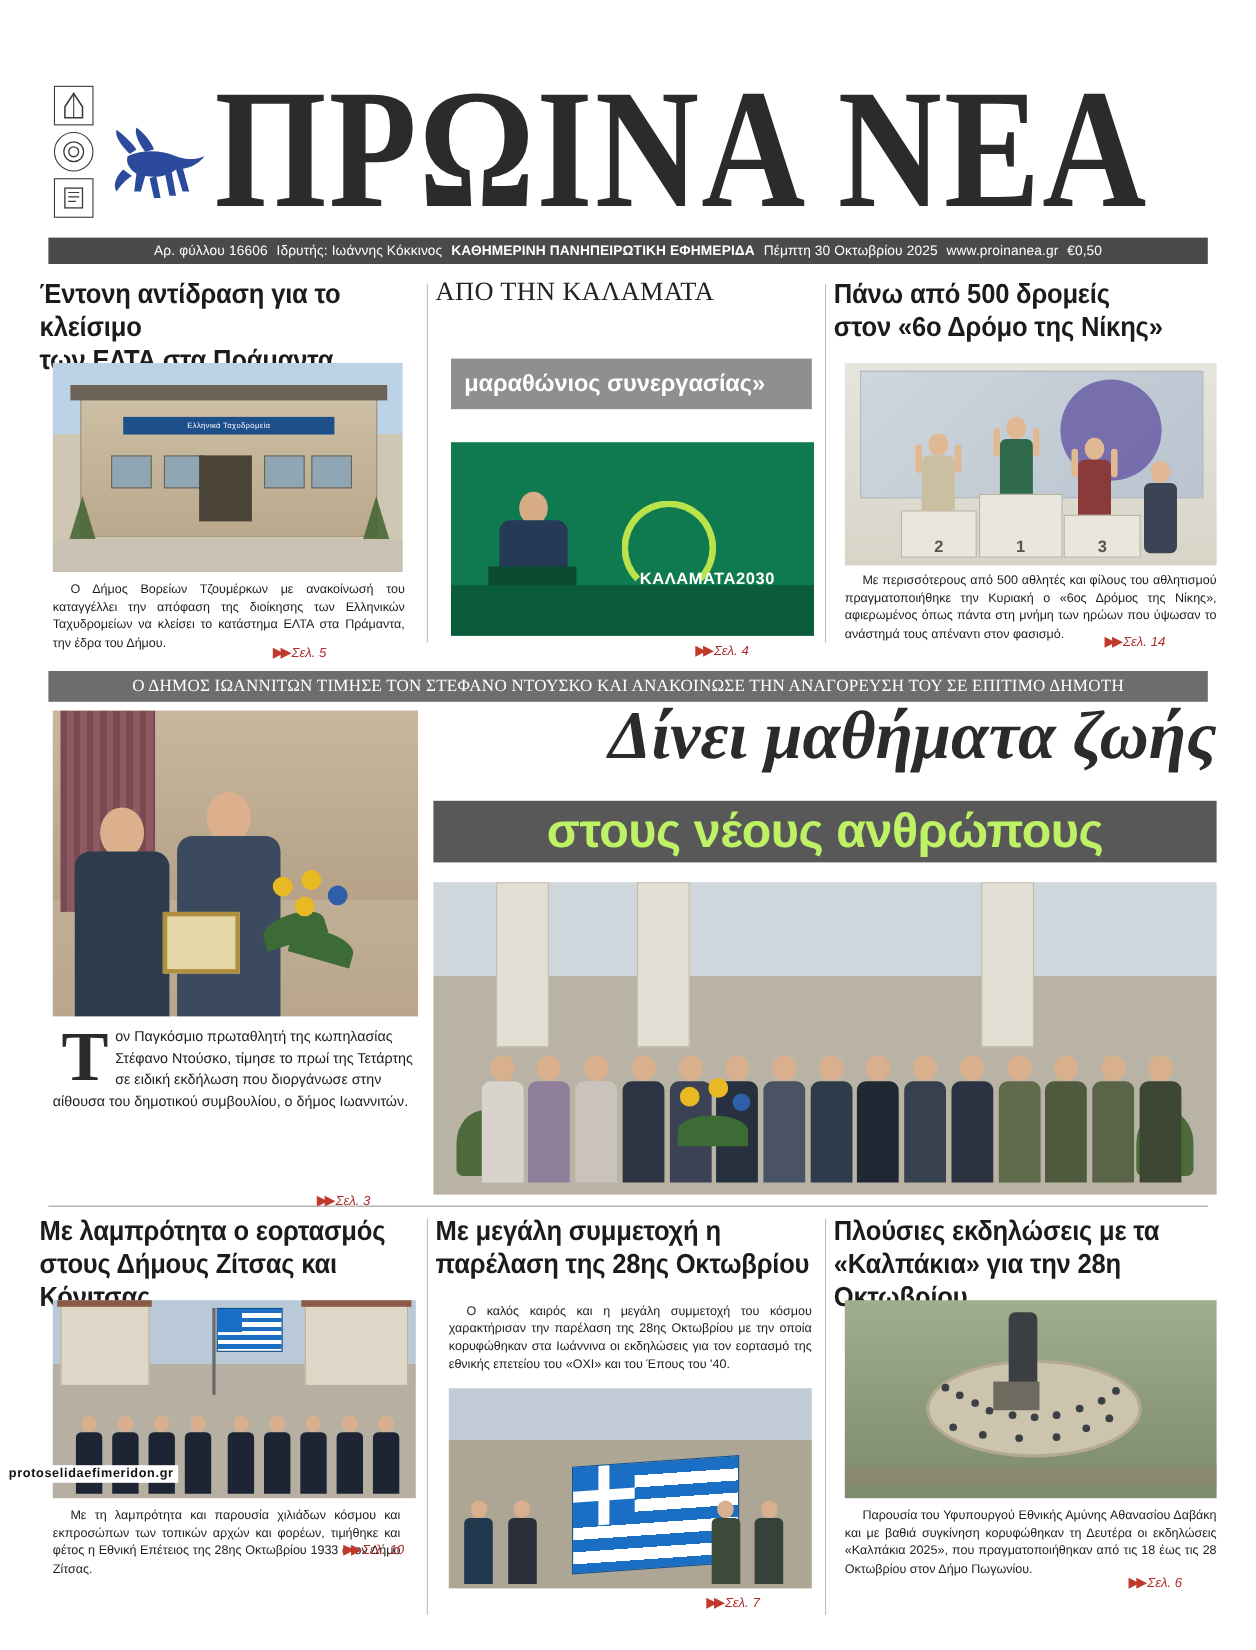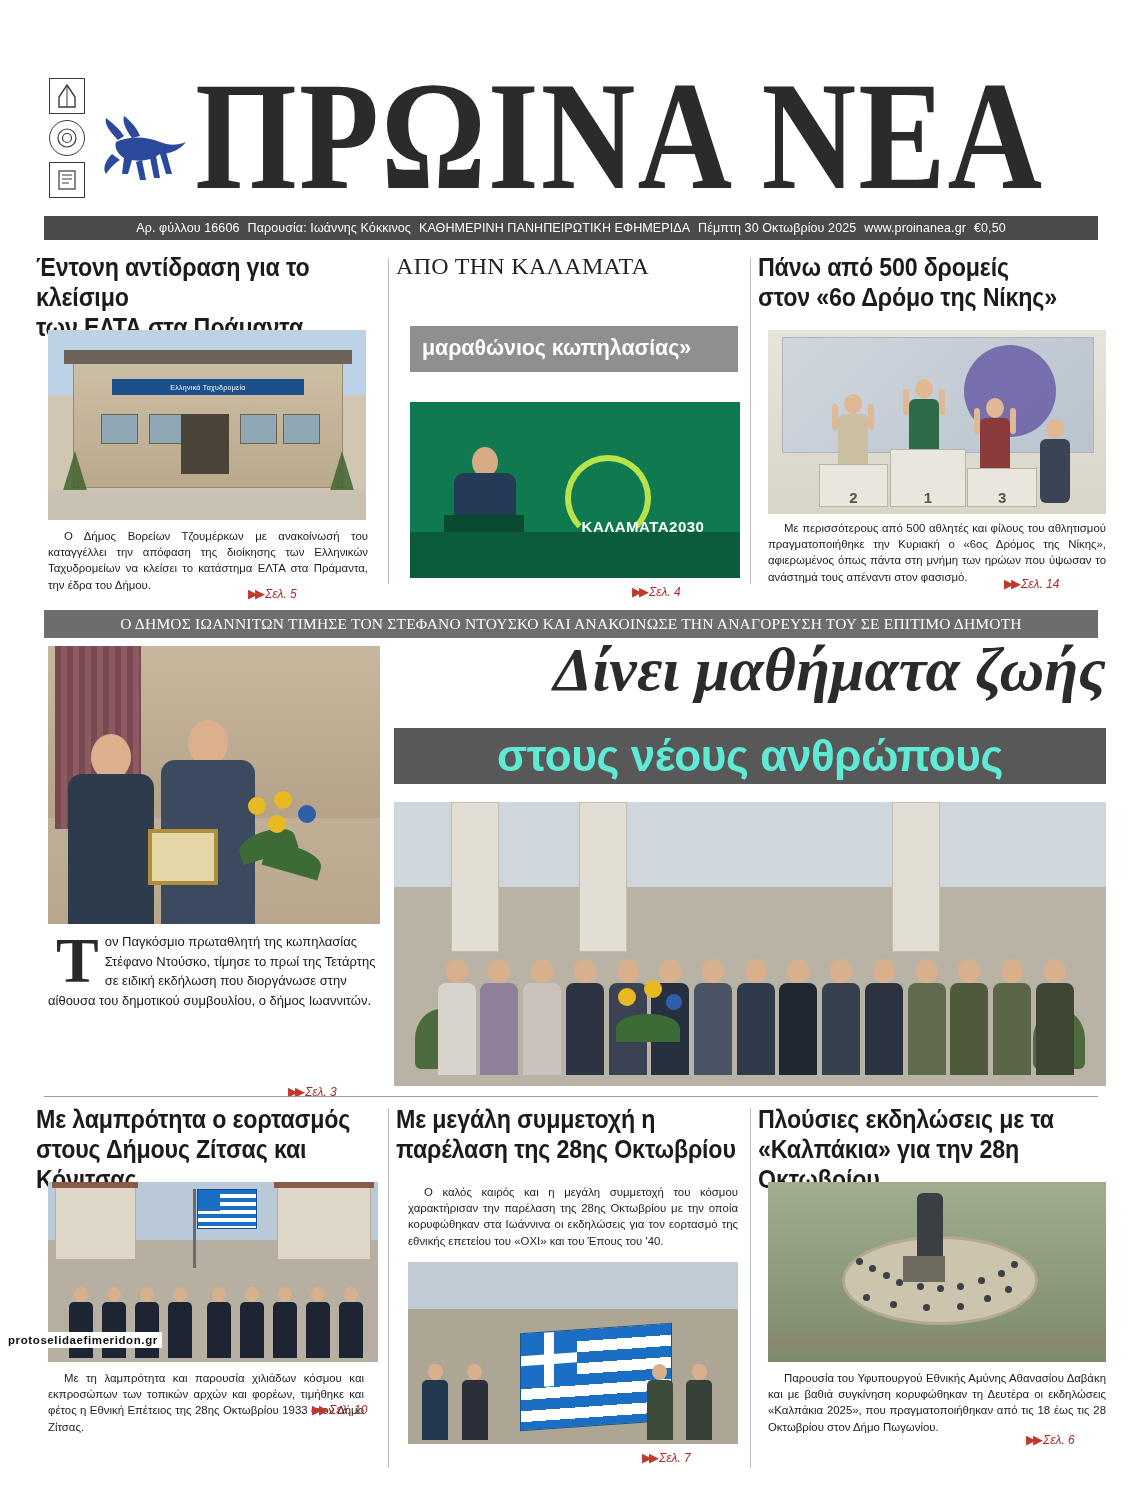--- a/index.html
+++ b/index.html
@@ -26,21 +26,21 @@
     font-family:"Liberation Serif","DejaVu Serif",serif;
     font-weight:700;font-size:131px;letter-spacing:2px;line-height:1;
     color:#2b2b2b;white-space:nowrap;
     transform:scaleY(1.18);transform-origin:left center;
   }
   
   .infobar{position:absolute;left:44px;top:216px;width:1054px;height:24px;
            background:#4a4a4a;color:#fff;display:flex;align-items:center;
            justify-content:center;font-size:12.5px;letter-spacing:.1px;}
   .infobar span{margin:0 4px;white-space:nowrap;text-align:center;}
-  .infobar .bold{font-weight:400;}
+  .infobar .bold{font-weight:700;}
 
   
   .topgrid{position:absolute;left:36px;top:252px;width:1070px;height:340px;}
   .col{position:absolute;top:0;width:346px;height:340px;}
   .col.c1{left:0;}
   .col.c2{left:360px;}
   .col.c3{left:722px;}
   .vrule{position:absolute;top:6px;width:1px;height:326px;background:#bdbdbd;}
   .vrule.v1{left:352px;}
   .vrule.v2{left:714px;}
@@ -81,21 +81,21 @@
   .dropcap{float:left;font-family:"Liberation Serif","DejaVu Serif",serif;
            font-weight:700;font-size:64px;line-height:.78;margin:4px 6px 0 8px;color:#2a2a2a;}
   .hero-lead p{margin:0;font-size:13px;line-height:1.5;color:#1b1b1b;}
   .hero-jump{position:absolute;left:240px;top:150px;}
 
   .hero-head1{position:absolute;left:360px;top:-8px;width:710px;
     font-family:"Liberation Serif","DejaVu Serif",serif;
     font-style:italic;font-weight:700;font-size:62px;line-height:1;
     color:#2b2b2b;text-align:right;white-space:nowrap;}
   .hero-head2{position:absolute;left:358px;top:82px;width:712px;height:56px;
-    background:#585858;color:#5eead4;display:flex;align-items:center;justify-content:center;
+    background:#585858;color:#bef264;display:flex;align-items:center;justify-content:center;
     font-weight:700;font-size:44px;letter-spacing:-.4px;}
   .hero-photo-right{position:absolute;left:358px;top:156px;width:712px;height:284px;
     background:#c8c8c8;overflow:hidden;}
 
   
   .hrule{position:absolute;left:44px;width:1054px;height:1px;background:#9a9a9a;}
   .botgrid{position:absolute;left:36px;top:1104px;width:1070px;height:370px;}
   .bcol{position:absolute;top:0;width:346px;height:368px;}
   .bcol.b1{left:0;}
   .bcol.b2{left:360px;}
@@ -237,21 +237,21 @@
       </svg>
     </div>
 
     <div class="title-wrap">
       <div class="paper-title">ΠΡΩΙΝΑ ΝΕΑ</div>
     </div>
   </div>
 
   <div class="infobar">
     <span>Αρ. φύλλου 16606</span>
-    <span>Παρουσία: Ιωάννης Κόκκινος</span>
+    <span>Ιδρυτής: Ιωάννης Κόκκινος</span>
     <span class="bold">ΚΑΘΗΜΕΡΙΝΗ ΠΑΝΗΠΕΙΡΩΤΙΚΗ ΕΦΗΜΕΡΙΔΑ</span>
     <span>Πέμπτη 30 Οκτωβρίου 2025</span>
     <span>www.proinanea.gr</span>
     <span>€0,50</span>
   </div>
 
   <div class="topgrid">
     <div class="vrule v1"></div>
     <div class="vrule v2"></div>
 
@@ -283,21 +283,21 @@
             <i>Σελ.  5</i>
           </span>
       </div>
     </div>
 
     <div class="col c2">
       <div class="hl-serif" style="width:350px;">
         <div>ΑΠΟ ΤΗΝ ΚΑΛΑΜΑΤΑ</div>
       </div>
       <div class="quotebox" style="position:absolute;left:14px;top:74px;width:306px;">
-        <div>μαραθώνιος κωπηλασίας»</div>
+        <div>μαραθώνιος συνεργασίας»</div>
       </div>
       <div class="photo ph-green" style="position:absolute;left:14px;top:150px;width:330px;height:176px;">
         <div class="logo-circ"></div>
         <div class="ktxt">
           <span>ΚΑΛΑΜΑΤΑ2030</span>
           <small>Πάλι για να ζεις</small>
         </div>
         <div class="speaker">
           <div class="head"></div>
           <div class="body"></div>

